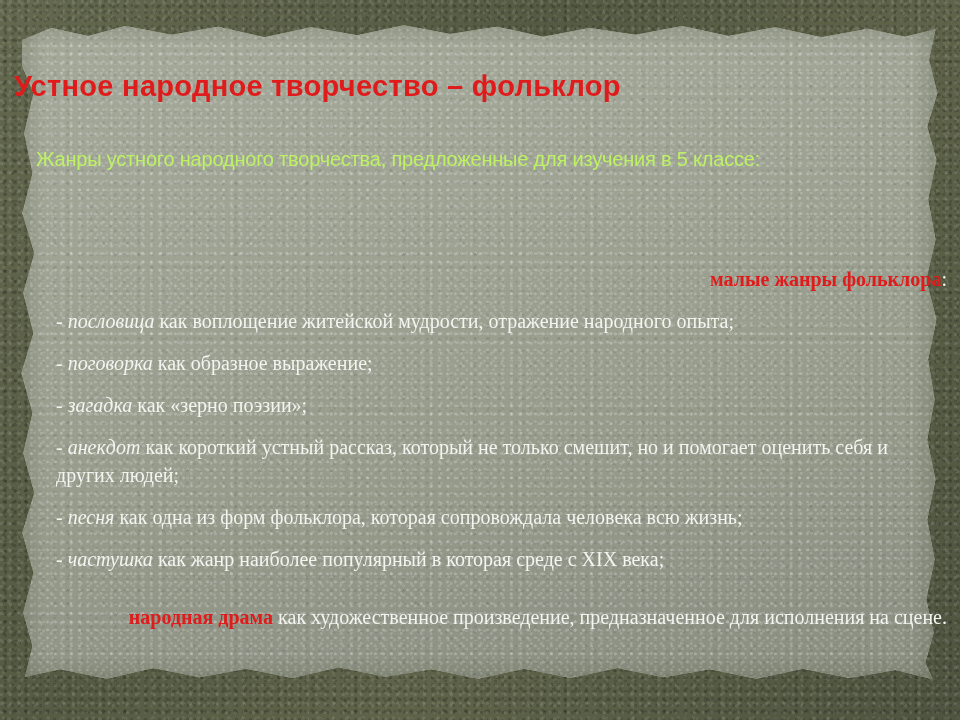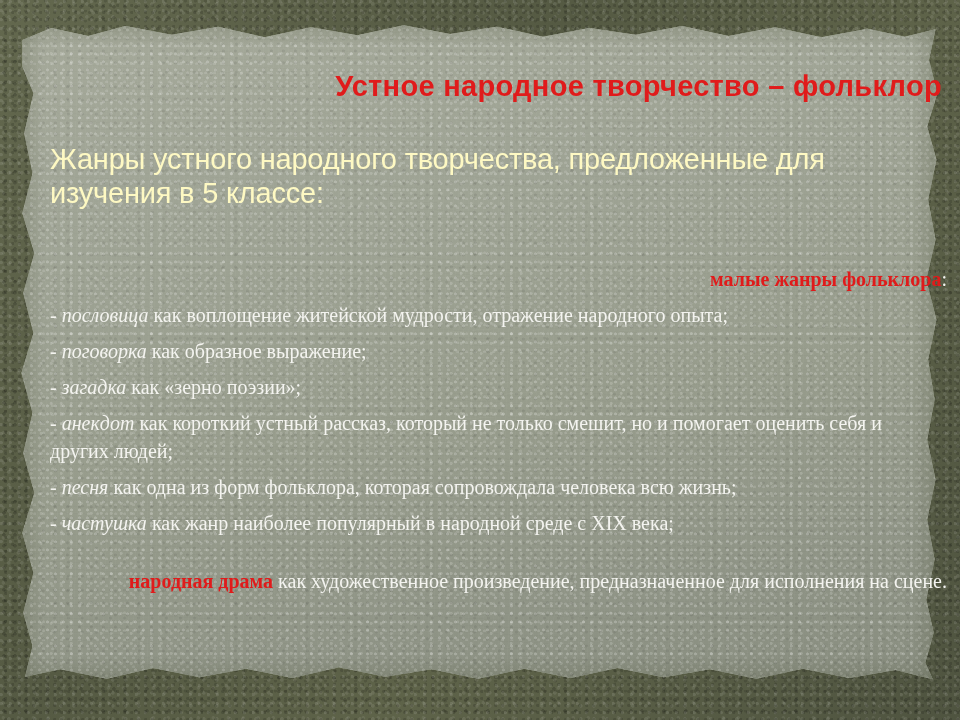--- a/index.html
+++ b/index.html
@@ -101,38 +101,38 @@
     top: 20px;
     width: 928px;
     height: 666px;
   }
 
   .slide-title {
     position: absolute;
     left: 0;
     top: 50px;
     width: 928px;
-    text-align: right;
+    text-align: left;
     color: #e01b1b;
     font-family: "Liberation Sans", "DejaVu Sans", sans-serif;
     font-weight: bold;
     font-size: 29px;
     letter-spacing: 0.3px;
     white-space: nowrap;
   }
 
   .subtitle {
     position: absolute;
-    left: 36px;
+    left: 22px;
     top: 122px;
     width: 900px;
-    color: #fef9c3;
+    color: #bef264;
     font-family: "Liberation Sans", "DejaVu Sans", sans-serif;
     font-weight: normal;
-    font-size: 29px;
+    font-size: 20px;
     line-height: 34px;
     letter-spacing: -0.2px;
   }
 
   .body-block {
     position: absolute;
     left: 28px;
     top: 215px;
     width: 905px;
     color: #f4f4f0;
@@ -140,21 +140,21 @@
     font-size: 20px;
     line-height: 28px;
   }
 
   .para        { margin: 0; }
   .para.gap-2  { margin-top: 30px; text-align: right; }
 
   .red         { color: #e01b1b; font-weight: bold; }
   .ital        { font-style: italic; }
 
-  .list-line   { margin: 8px; }
+  .list-line   { margin: 14px; }
 </style>
 </head>
 <body>
 
 <div id="slide">
 
   <div class="board-bg"></div>
 
   <div class="paper">
     <div class="paper-fibers"></div>
@@ -188,21 +188,21 @@
 
       <p class="para list-line">
         <span>- </span><span class="ital">анекдот</span><span> как короткий устный рассказ, который не только смешит, но и помогает оценить себя и других людей;</span>
       </p>
 
       <p class="para list-line">
         <span>- </span><span class="ital">песня</span><span> как одна из форм фольклора, которая сопровождала человека всю жизнь;</span>
       </p>
 
       <p class="para list-line">
-        <span>- </span><span class="ital">частушка</span><span> как жанр наиболее популярный в народной среде с XIX века;</span>
+        <span>- </span><span class="ital">частушка</span><span> как жанр наиболее популярный в которая среде с XIX века;</span>
       </p>
 
       <p class="para gap-2">
         <span class="red">народная драма</span><span> как художественное произведение, предназначенное для исполнения на сцене.</span>
       </p>
 
     </div>
   </div>
 </div>
 

